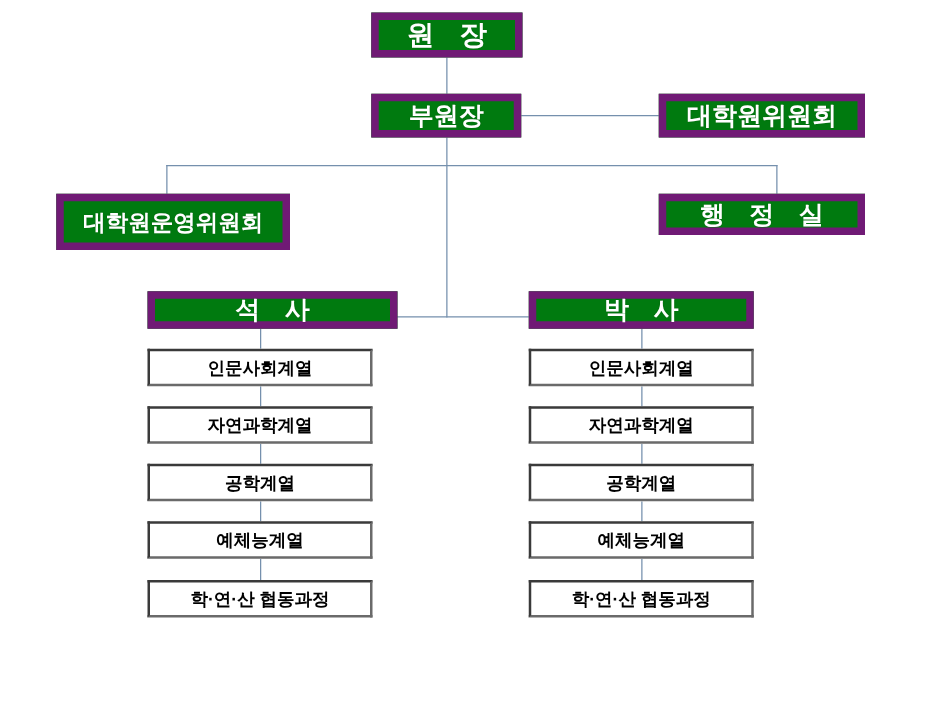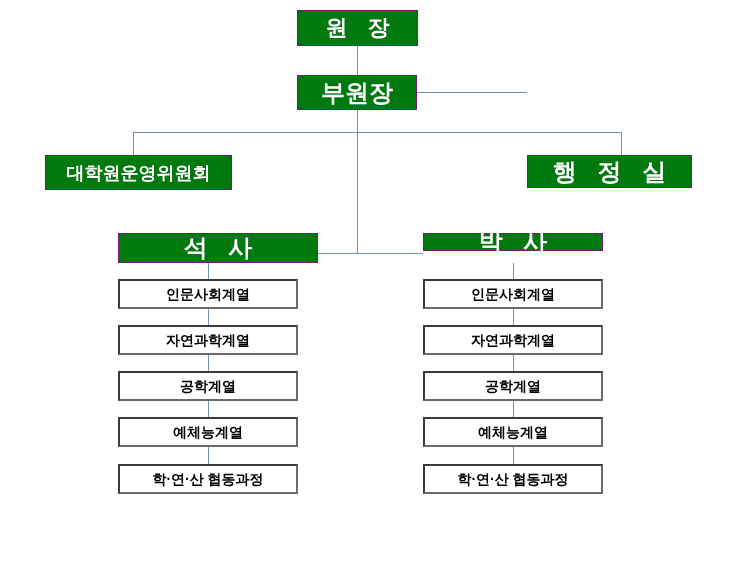--- a/index.html
+++ b/index.html
@@ -23,21 +23,21 @@
     position: absolute;
     background: #7590ad;
   }
   .line.v { width: 1px; }
   .line.h { height: 1px; }
 
   
   .gbox {
     position: absolute;
     background: #007A0F;
-    border: 1px solid #701a75;
+    border: 6px solid #701a75;
     box-sizing: border-box;
     display: flex;
     align-items: center;
     justify-content: center;
     color: #ffffff;
     font-weight: bold;
     letter-spacing: 0px;
     text-shadow: 0 0 1px rgba(0,0,0,0.25);
   }
   .gbox span { display: block; line-height: 1; }
@@ -53,21 +53,21 @@
     display: flex;
     align-items: center;
     justify-content: center;
     color: #000000;
     font-weight: bold;
     font-size: 14px;
   }
   .wbox span { display: block; line-height: 1; }
 
   .t-lg  { font-size: 22px; }
-  .t-md  { font-size: 24px; }
+  .t-md  { font-size: 20px; }
   .t-sm  { font-size: 18px; }
   .sp    { letter-spacing: 7px; text-indent: 7px; }
 </style>
 </head>
 <body>
 
 <div id="chart">
 
   <div class="line v" style="left:357px; top:46px; height:29px;"></div>
 
@@ -96,34 +96,37 @@
   <div class="line v" style="left:513px; top:447px; height:17px;"></div>
 
   <div class="gbox" style="left:297px; top:10px; width:121px; height:36px;">
     <span class="t-lg sp">원 장</span>
   </div>
 
   <div class="gbox" style="left:297px; top:75px; width:120px; height:35px;">
     <span class="t-md">부원장</span>
   </div>
 
+  <div class="gbox" style="left:527px; top:75px; width:165px; height:35px;">
+    <span class="t-md">대학원위원회</span>
+  </div>
 
-  <div class="gbox" style="left:45px; top:155px; width:187px; height:35px;">
+  <div class="gbox" style="left:45px; top:155px; width:187px; height:45px;">
     <span class="t-sm">대학원운영위원회</span>
   </div>
 
   <div class="gbox" style="left:527px; top:155px; width:165px; height:33px;align-items:center;">
     <span class="t-md sp">행 정 실</span>
   </div>
 
   <div class="gbox" style="left:118px; top:233px; width:200px; height:30px;">
     <span class="t-md sp">석 사</span>
   </div>
 
-  <div class="gbox" style="left:423px; top:233px; width:180px; height:18px;">
+  <div class="gbox" style="left:423px; top:233px; width:180px; height:30px;">
     <span class="t-md sp">박 사</span>
   </div>
 
   <div class="wbox" style="left:118px; top:279px; width:180px; height:30px;">
     <span>인문사회계열</span>
   </div>
   <div class="wbox" style="left:118px; top:325px; width:180px; height:30px;">
     <span>자연과학계열</span>
   </div>
   <div class="wbox" style="left:118px; top:371px; width:180px; height:30px;">

